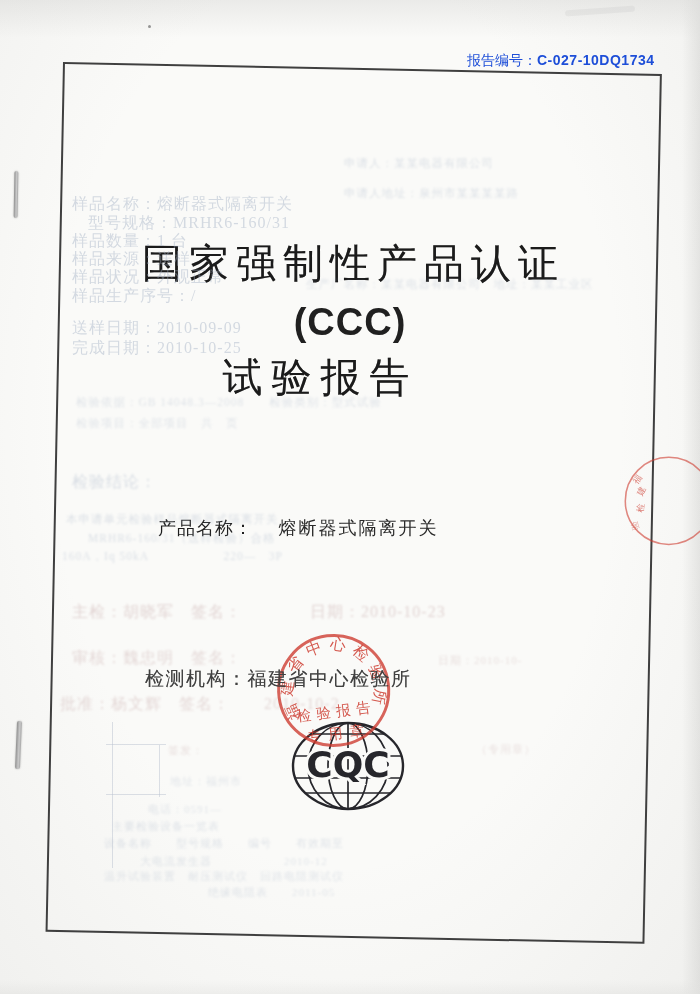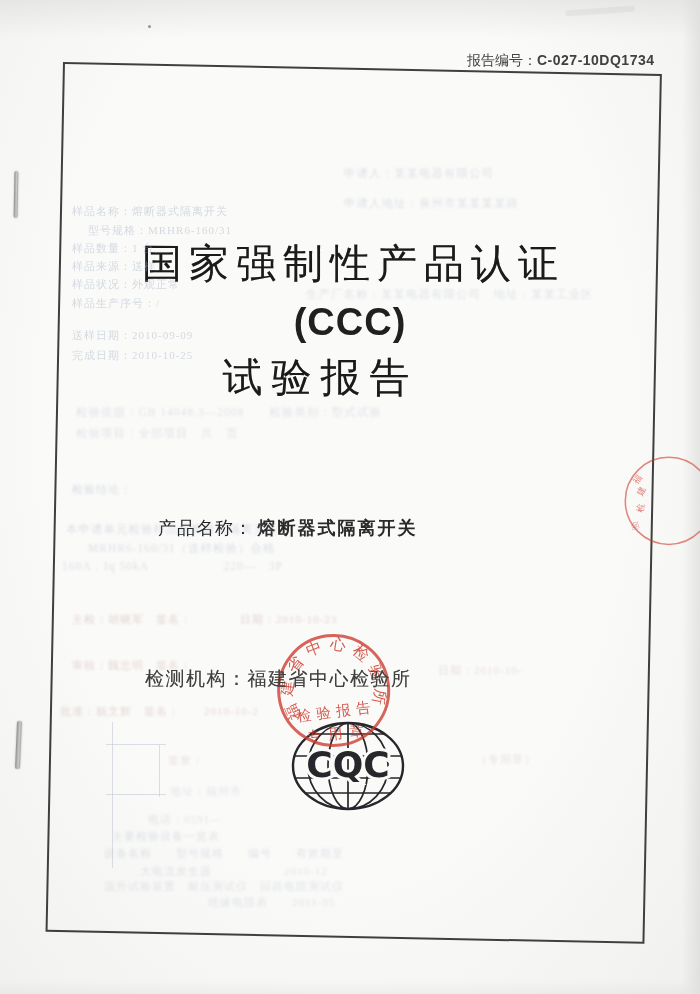--- a/index.html
+++ b/index.html
@@ -18,38 +18,38 @@
   .speck{position:absolute;left:148px;top:25px;width:3px;height:3px;border-radius:50%;background:#6b6b6b;opacity:.7;}
   .smudge{position:absolute;left:565px;top:8px;width:70px;height:6px;background:#b9b9b7;opacity:.18;border-radius:3px;transform:rotate(-4deg);}
   
   .staple{position:absolute;border-radius:2px;background:linear-gradient(to right,#8f8f8f,#c9c9c9 60%,#a7a7a7);box-shadow:0 0 2px rgba(0,0,0,.25);}
   .staple.s1{left:14px;top:171px;width:4px;height:47px;transform:rotate(1deg);}
   .staple.s2{left:16px;top:721px;width:5px;height:48px;transform:rotate(2.5deg);}
   
   .frame{position:absolute;left:63px;top:62px;width:595px;height:866px;border:2.2px solid var(--border);
          transform:rotate(1.15deg);transform-origin:top left;}
   
-  .report-no{position:absolute;left:467px;top:52px;font-size:14px;color:#404040;white-space:nowrap;}
+  .report-no{position:absolute;left:467px;top:52px;font-size:14px;color:#1d4ed8;white-space:nowrap;}
   .report-no .val{font-family:"Liberation Sans","DejaVu Sans",sans-serif;font-weight:700;letter-spacing:.5px;}
   
   .title1{position:absolute;left:0;top:236px;width:700px;text-align:center;font-size:40px;color:#1b1b1b;
           letter-spacing:7px;padding-left:7px;box-sizing:border-box;text-shadow:0 0 .5px rgba(0,0,0,.4);}
   .title2{position:absolute;left:0;top:301px;width:700px;text-align:center;font-size:38px;color:#202020;
           font-family:"Liberation Sans","DejaVu Sans",sans-serif;font-weight:600;letter-spacing:1px;}
   .title3{position:absolute;left:0;top:350px;width:632px;text-align:center;font-size:40px;color:#1b1b1b;
           letter-spacing:9px;padding-left:9px;box-sizing:border-box;text-shadow:0 0 .5px rgba(0,0,0,.4);}
   
   .field-row{position:absolute;left:158px;white-space:nowrap;font-size:18px;color:#1d1d1d;}
   .f-label{display:inline-block;width:95px;letter-spacing:1px;}
   .f-value{font-family:"Liberation Sans","DejaVu Sans",sans-serif;font-weight:600;color:#2a2a2a;letter-spacing:.5px;}
-  .f-value.cjk{font-family:"Liberation Serif","DejaVu Serif",serif;font-weight:700;letter-spacing:2px;}
+  .f-value.cjk{font-family:"Liberation Serif","DejaVu Serif",serif;font-weight:400;letter-spacing:2px;margin-left:21px;}
   .agency{position:absolute;left:145px;top:666px;font-size:19px;color:#404040;letter-spacing:1.5px;white-space:nowrap;z-index:6;text-shadow:0 0 .5px rgba(0,0,0,.35);}
   
   #ghost-layer{position:absolute;left:0;top:0;width:700px;height:994px;z-index:1;}
-  .ghost{position:absolute;white-space:pre;opacity:.42;filter:blur(.5px);letter-spacing:1px;font-size:11px;line-height:1;margin-top:10px;}
+  .ghost{position:absolute;white-space:pre;opacity:.42;filter:blur(.5px);letter-spacing:1px;font-size:16px;line-height:1;}
   .ghost.cool{color:var(--ghost-cool);}
   .ghost.warm{color:var(--ghost-warm);}
   .grule{position:absolute;background:#b9c2cf;opacity:.5;}
   
   .cqc-logo{position:absolute;left:288px;top:720px;z-index:3;}
   .stamp-main{position:absolute;left:268px;top:626px;z-index:5;transform:rotate(-7deg);opacity:.92;}
   .stamp-edge{position:absolute;left:600px;top:420px;z-index:4;opacity:.8;}
   .stamp-red{stroke:var(--stamp-red);fill:none;}
   .stamp-text{fill:var(--stamp-red);font-family:"Liberation Serif","DejaVu Serif",serif;}
 </style>

